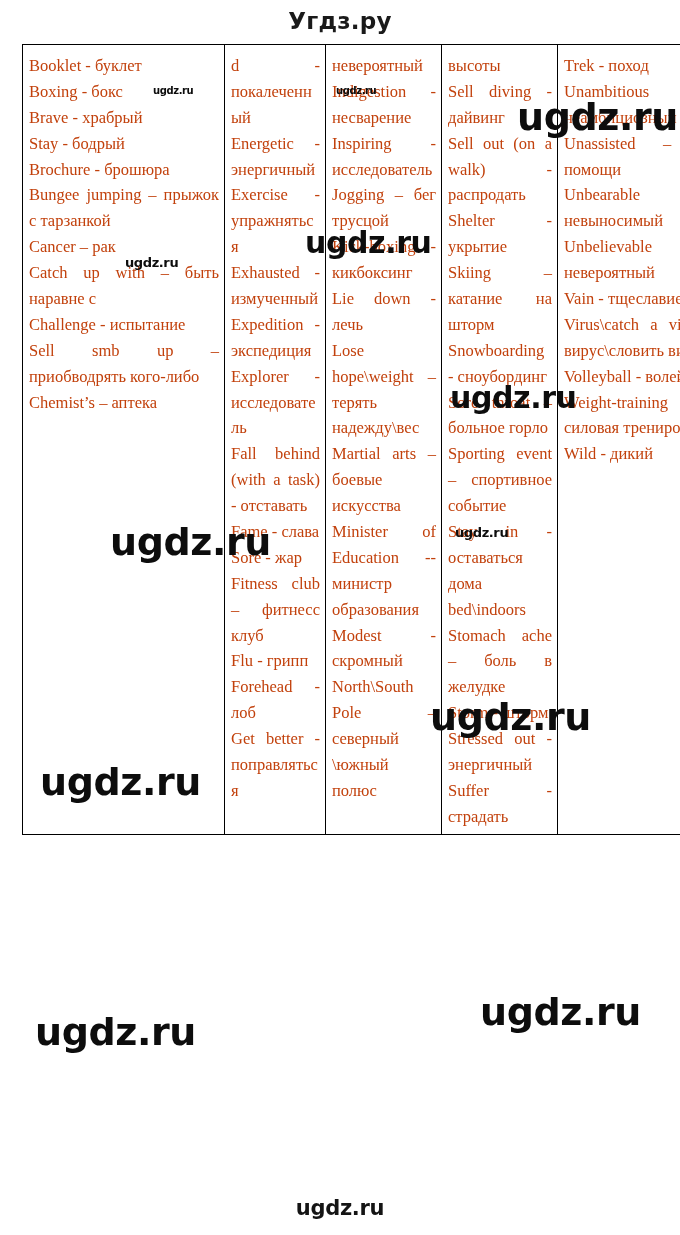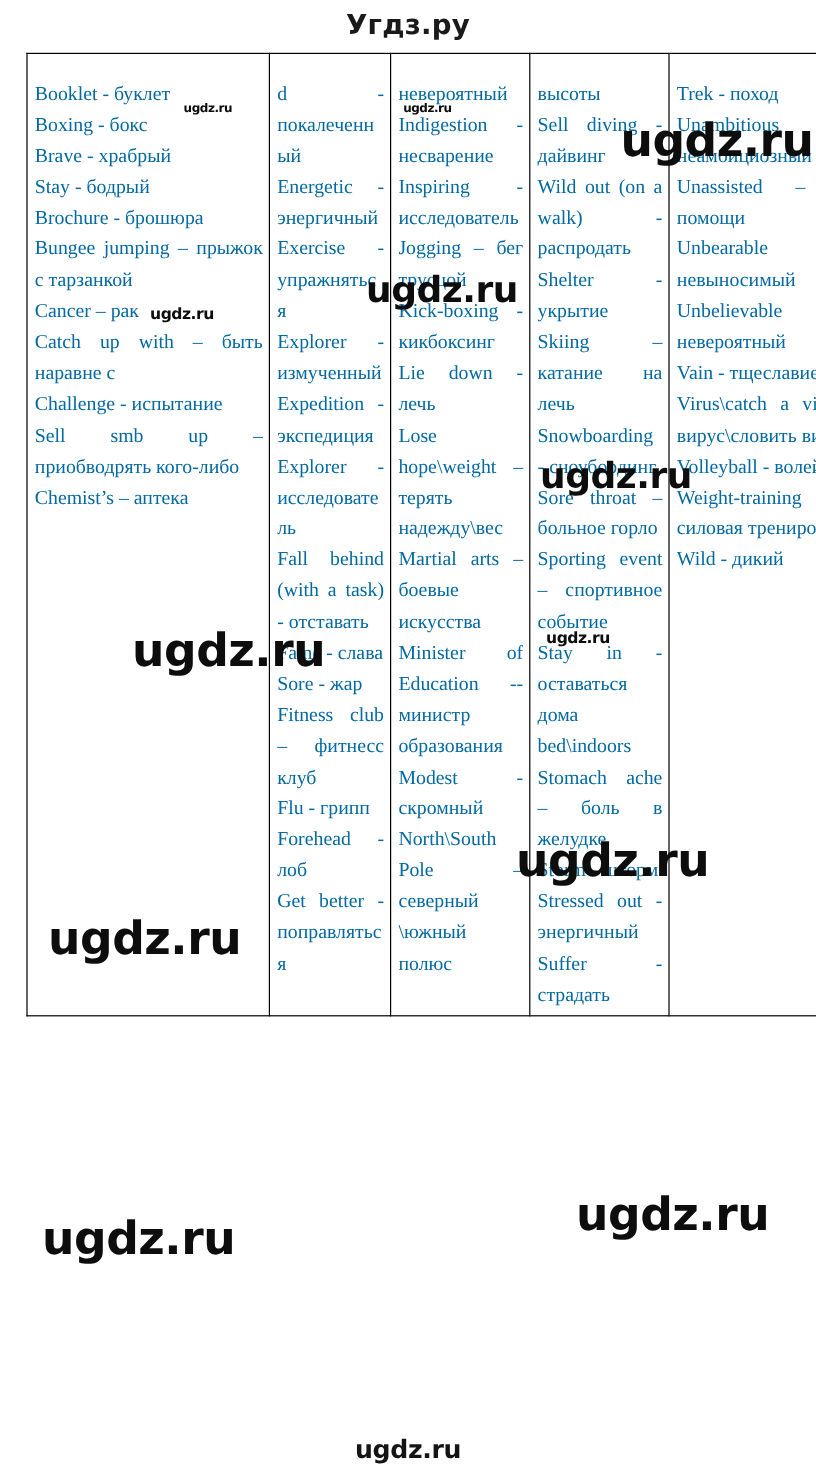--- a/index.html
+++ b/index.html
@@ -36,24 +36,24 @@
     position: absolute;
     left: 22px;
     top: 44px;
     width: 638px;
     border-collapse: collapse;
     table-layout: fixed;
   }
   #glossary-table td {
     border: 1.3px solid #000000;
     vertical-align: top;
-    padding: 20px 5px 4px 6px;
+    padding: 8px 5px 4px 6px;
     font-size: 16.5px;
     line-height: 1.57;
-    color: #0369a1;
+    color: #c2410c;
     text-align: justify;
     text-justify: inter-word;
     word-wrap: break-word;
     overflow-wrap: break-word;
     hyphens: none;
   }
   .col-wide   { width: 190px; }
   .col-narrow { width: 89px; margin-left: 14px;  }
   .col-mid    { width: 104px; }
   .col-last   { width: 157px; }
@@ -118,21 +118,21 @@
           <span class="entry stretch">Cancer – рак</span>
           <span class="entry stretch">Catch up with – быть наравне с</span>
           <span class="entry stretch">Challenge - испытание</span>
           <span class="entry stretch">Sell smb up – приобводрять кого-либо</span>
           <span class="entry stretch">Chemist’s – аптека</span>
         </td>
       <td class="col-narrow">
           <span class="entry stretch">d - покалеченный</span>
           <span class="entry stretch">Energetic - энергичный</span>
           <span class="entry stretch">Exercise - упражняться</span>
-          <span class="entry stretch">Explorer - измученный</span>
+          <span class="entry stretch">Exhausted - измученный</span>
           <span class="entry stretch">Expedition - экспедиция</span>
           <span class="entry stretch">Explorer - исследователь</span>
           <span class="entry stretch">Fall behind (with a task) - отставать</span>
           <span class="entry stretch">Fame - слава</span>
           <span class="entry stretch">Sore - жар</span>
           <span class="entry stretch">Fitness club – фитнесс клуб</span>
           <span class="entry stretch">Flu - грипп</span>
           <span class="entry stretch">Forehead - лоб</span>
           <span class="entry stretch">Get better - поправляться</span>
         </td>
@@ -145,23 +145,23 @@
           <span class="entry stretch">Lie down - лечь</span>
           <span class="entry stretch">Lose hope\weight – терять надежду\вес</span>
           <span class="entry stretch">Martial arts – боевые искусства</span>
           <span class="entry stretch">Minister of Education -- министр образования</span>
           <span class="entry stretch">Modest - скромный</span>
           <span class="entry stretch">North\South Pole – северный \южный полюс</span>
         </td>
       <td class="col-mid">
           <span class="entry stretch">высоты</span>
           <span class="entry stretch">Sell diving - дайвинг</span>
-          <span class="entry stretch">Wild out (on a walk) - распродать</span>
+          <span class="entry stretch">Sell out (on a walk) - распродать</span>
           <span class="entry stretch">Shelter - укрытие</span>
-          <span class="entry stretch">Skiing – катание на лечь</span>
+          <span class="entry stretch">Skiing – катание на шторм</span>
           <span class="entry stretch">Snowboarding - сноубординг</span>
           <span class="entry stretch">Sore throat – больное горло</span>
           <span class="entry stretch">Sporting event – спортивное событие</span>
           <span class="entry stretch">Stay in - оставаться дома bed\indoors</span>
           <span class="entry stretch">Stomach ache – боль в желудке</span>
           <span class="entry stretch">Storm - шторм</span>
           <span class="entry stretch">Stressed out - энергичный</span>
           <span class="entry stretch">Suffer - страдать</span>
         </td>
       <td class="col-last">

